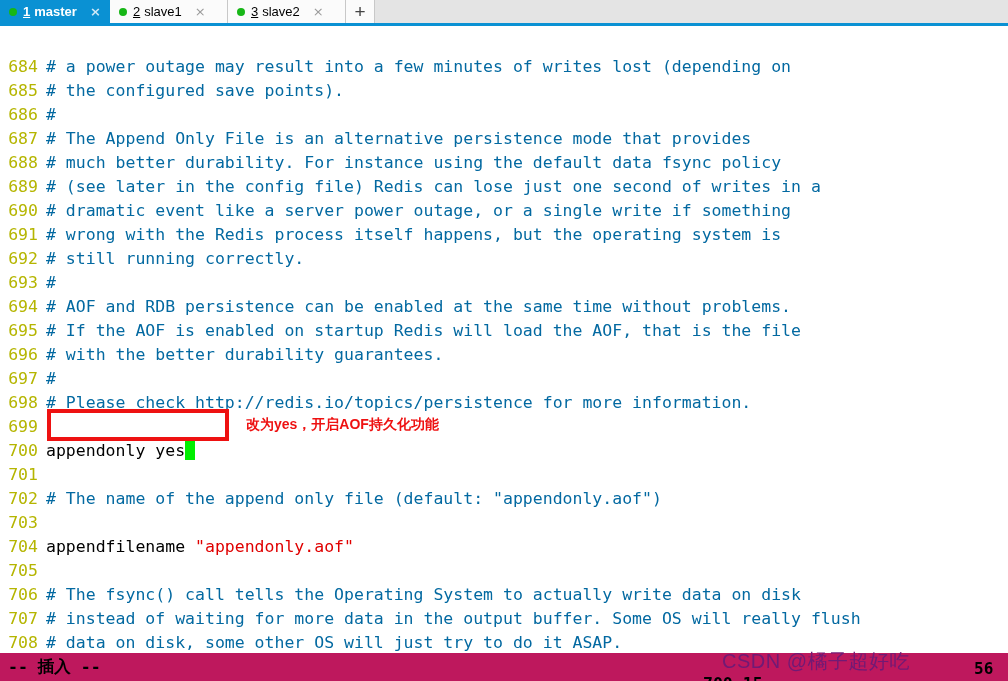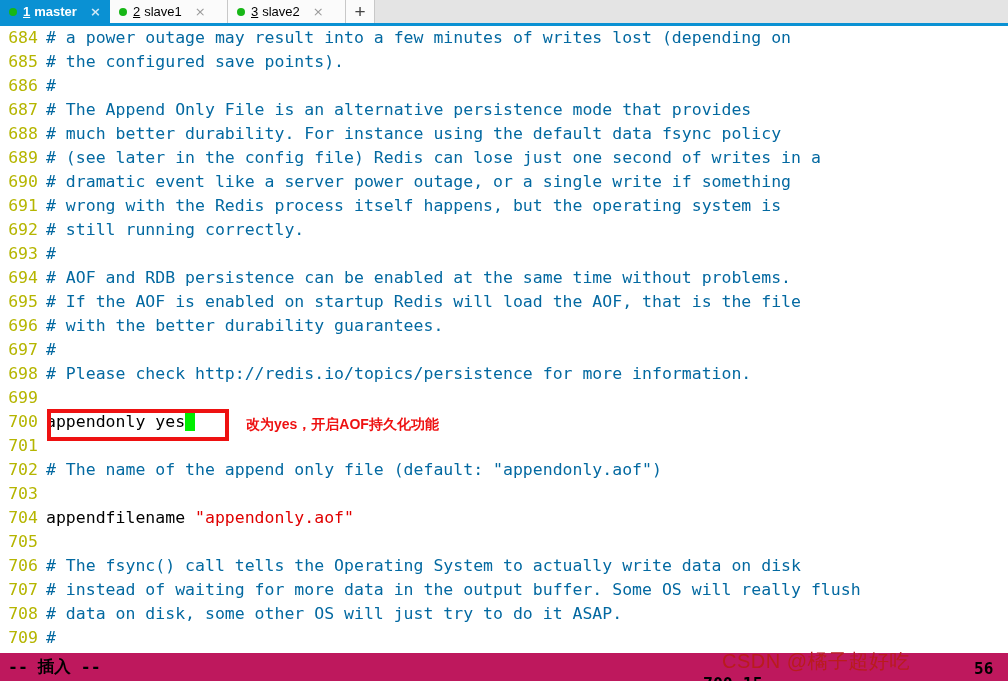--- a/index.html
+++ b/index.html
@@ -108,20 +108,21 @@
     white-space: pre;
   }
   .lnum {
     width: 46px;
     min-width: 46px;
     text-align: right;
     color: #b5b500;
     padding-right: 8px;
     box-sizing: border-box;
     user-select: none;
+    margin-top: 29px;
   }
   .ltext { color: #0000c8; }
   .ltext.plain { color: #000000; }
   .str { color: #e00000; }
   .cmt { color: #0369a1; }
 
   
   .cursor {
     display: inline-block;
     width: 10px;
@@ -190,21 +191,21 @@
     font-weight: bold;
     color: #000000;
     white-space: pre;
   }
   #watermark {
     position: absolute;
     left: 722px;
     top: 648px;
     font-family: "Liberation Sans", sans-serif;
     font-size: 20px;
-    color: #b91c1c;
+    color: #701a75;
     white-space: nowrap;
     pointer-events: none;
     letter-spacing: 0.5px;
   }
 </style>
 </head>
 <body>
 
 <div id="tabbar">
 

